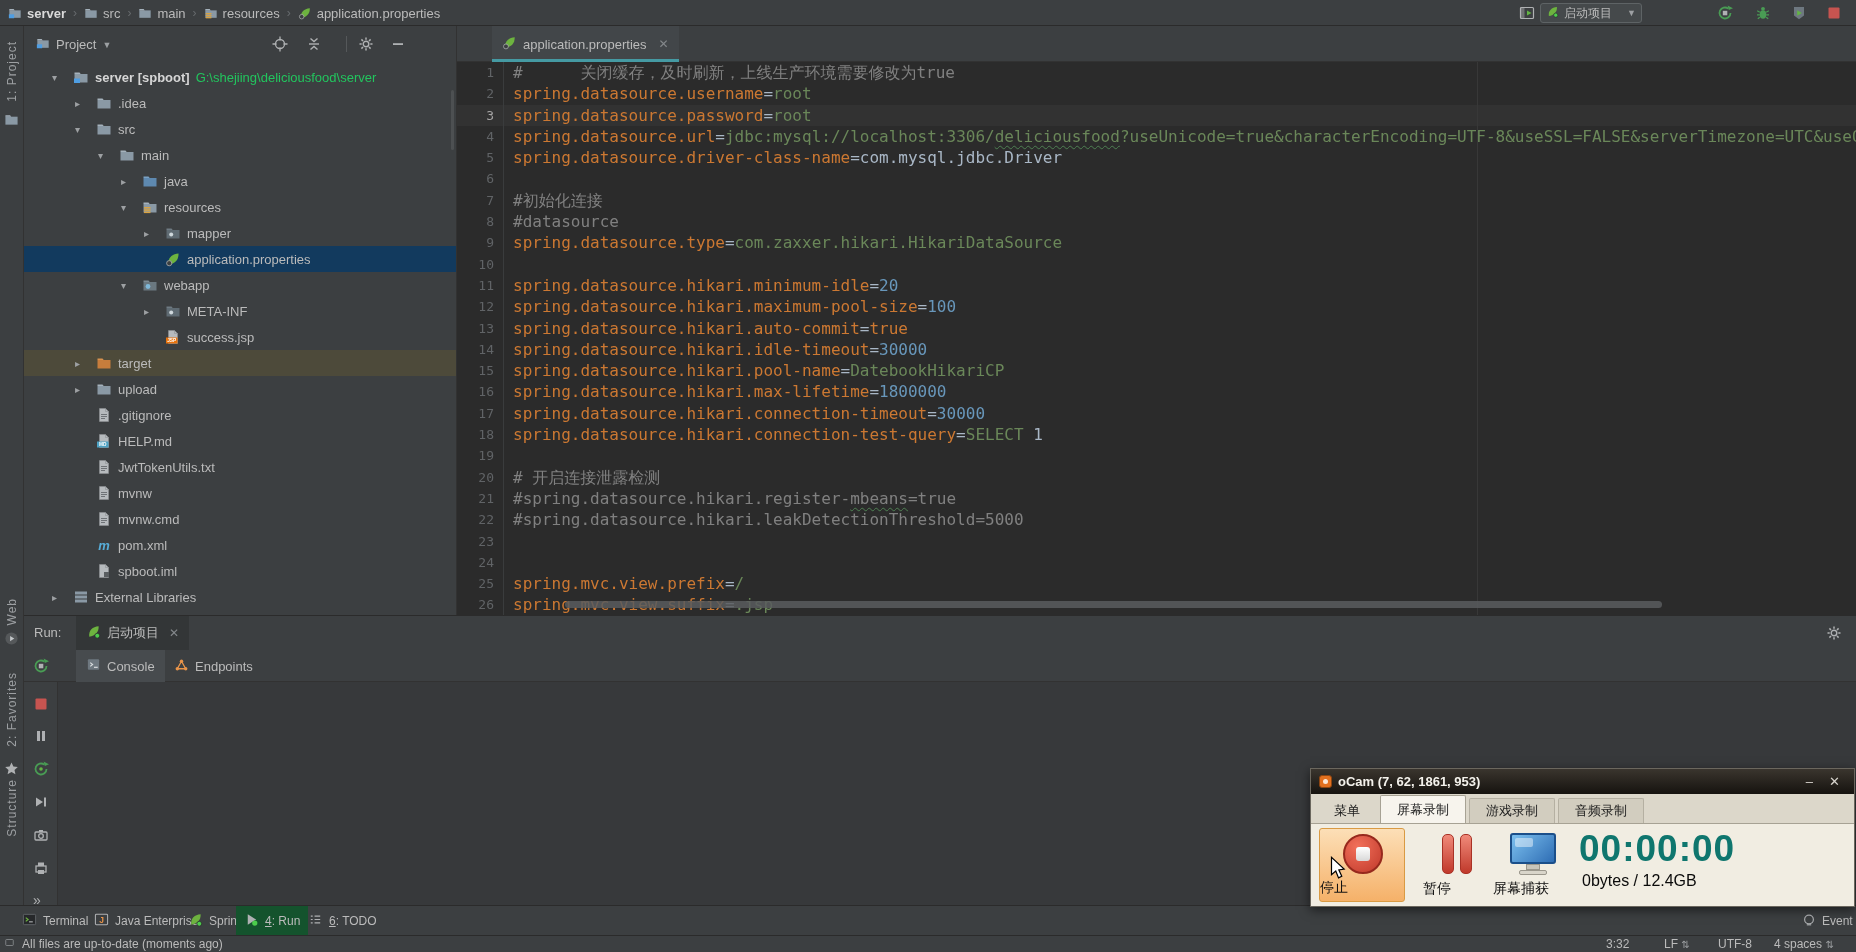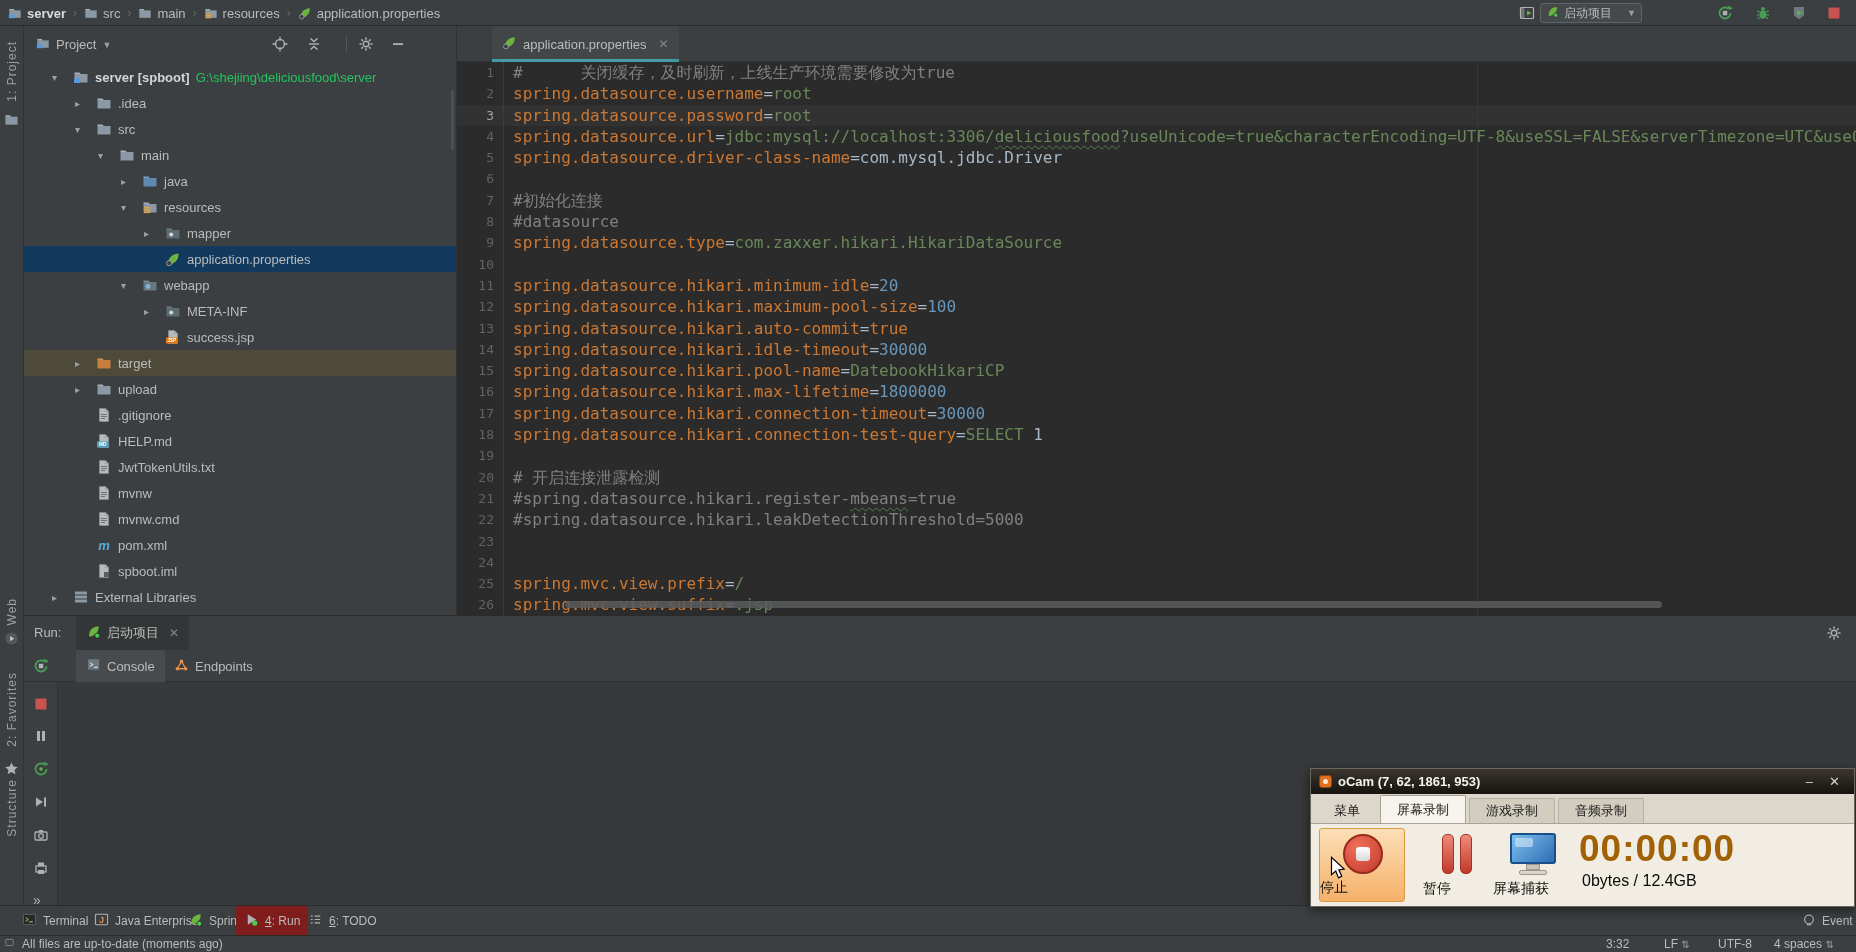--- a/index.html
+++ b/index.html
@@ -132,30 +132,30 @@
   .oc-pause-icon div { position:absolute; top:0; width:12px; height:40px; border-radius:5px;
     background:linear-gradient(#F08A7A,#C0392B); border:1px solid #A93226; }
   .oc-pause-icon .b1 { left:2px; } .oc-pause-icon .b2 { left:20px; }
   #oc-capture { left:182px; width:80px; }
   .oc-monitor { position:absolute; left:17px; top:5px; width:46px; height:31px; border-radius:3px;
     background:linear-gradient(135deg,#7CC0EF,#2E6DB4); border:2px solid #1B4F8A; }
   .oc-monitor::after { content:""; position:absolute; left:3px; top:3px; width:18px; height:9px;
     background:rgba(255,255,255,.45); border-radius:2px; }
   .oc-stand { position:absolute; left:33px; top:36px; width:14px; height:6px; background:#C9C5BA; border:1px solid #9B978C; }
   .oc-base { position:absolute; left:26px; top:42px; width:28px; height:5px; background:#D9D5CA; border:1px solid #9B978C; border-radius:2px; }
-  #oc-timer { position:absolute; left:268px; top:4px; font-size:37px; font-weight:bold; color:#a16207; letter-spacing:1px; }
+  #oc-timer { position:absolute; left:268px; top:4px; font-size:37px; font-weight:bold; color:#0f766e; letter-spacing:1px; }
   #oc-size { position:absolute; left:271px; top:48px; font-size:16px; color:#0A0A0A; }
   #oc-cursor { position:absolute; left:18px; top:32px; z-index:60; }
 
   
   #bottom-toolbar { position:absolute; left:0; top:905px; width:1856px; height:30px; background:#3C3F41;
     border-top:1px solid #2B2B2B; }
   .bt-item { position:absolute; top:0; height:30px; display:flex; align-items:center; gap:6px;
     font-size:12px; color:#BBBBBB; padding:0 8px; }
-  .bt-item.active { background:#7f1d1d; }
+  .bt-item.active { background:#14532d; }
   .bt-item svg { width:15px; height:15px; }
   .bt-item u { text-decoration:underline; }
   #bt-right { position:absolute; right:-20px; top:0; height:30px; display:flex; align-items:center; gap:6px;
     font-size:12px; color:#BBBBBB; overflow:hidden; }
   #bt-right svg { width:14px; height:14px; }
 
   
   #statusbar { position:absolute; left:0; top:935px; width:1856px; height:17px; background:#3C3F41;
     border-top:1px solid #2B2B2B; font-size:12px; color:#BBBBBB; }
   #sb-icon { position:absolute; left:5px; top:2px; width:12px; height:12px; }

